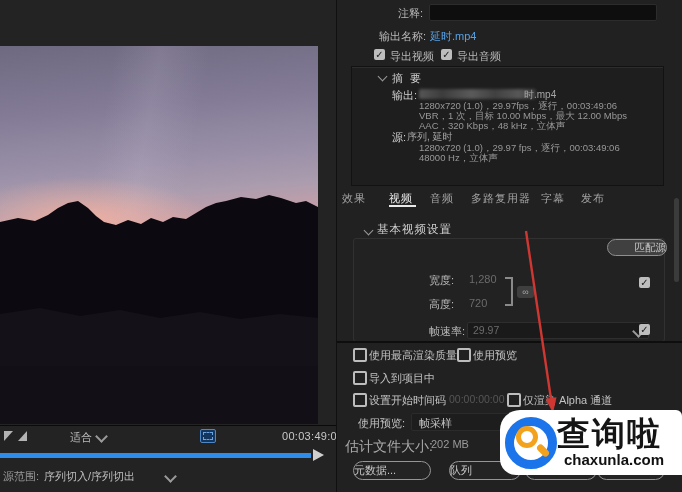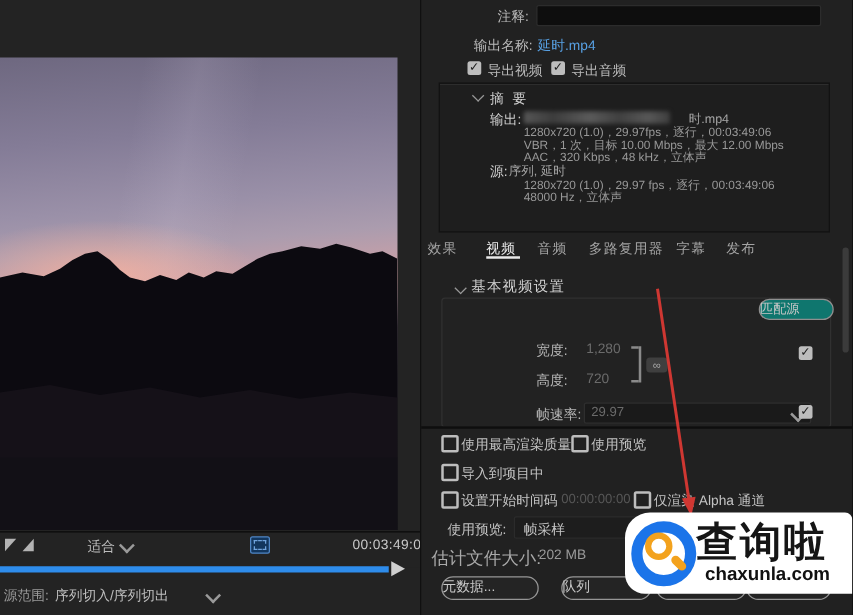--- a/index.html
+++ b/index.html
@@ -47,34 +47,34 @@
   
   .summary-box{left:14px;top:66px;width:311px;height:118px;background:#1e1e1e;
      border:1px solid #121212;box-shadow:inset 0 1px 0 #2d2d2d;}
   .tw{width:6px;height:6px;border-right:1.5px solid #9a9a9a;border-bottom:1.5px solid #9a9a9a;transform:rotate(45deg);}
   .sum-tw{left:27px;top:6px;}
   .sum-title{left:40px;top:4px;font-size:11px;color:#cfcfcf;letter-spacing:2px;}
   .out-label{left:40px;top:21px;font-size:11px;color:#cfcfcf;}
   .blur-path{left:67px;top:22px;width:117px;height:10px;border-radius:2px;
      background:linear-gradient(90deg,#565656,#3c3c3c 20%,#5a5a5a 45%,#404040 65%,#575757 85%,#3e3e3e);
      filter:blur(1.6px);}
-  .out-suffix{left:199px;top:21px;font-size:10px;color:#a5a5a5;}
+  .out-suffix{left:172px;top:21px;font-size:10px;color:#a5a5a5;}
   .det{font-size:9.5px;color:#989898;left:67px;white-space:nowrap;}
   .src-label{left:40px;top:63px;font-size:11px;color:#cfcfcf;}
   .src-value{left:55px;top:63px;font-size:10px;color:#a5a5a5;}
   
   .tab{top:191px;font-size:11px;color:#a3a3a3;letter-spacing:1px;}
   .tab.active{color:#ececec;}
   .tab-underline{left:52px;top:205px;width:27px;height:2px;background:#e9e9e9;}
   
   .sec-tw{left:28px;top:227px;}
   .sec-title{left:40px;top:222px;font-size:11.5px;color:#d2d2d2;letter-spacing:1px;}
   .group-box{left:16px;top:238px;width:310px;height:102px;border:1px solid #313131;border-radius:3px;background:#222;}
   .match-btn{left:253px;top:0px;width:58px;height:15px;border:1px solid #8f8f8f;border-radius:9px;
-     font-size:10.5px;color:#c6c6c6;text-align:left;line-height:15px;background:#0f766e;}
+     font-size:10.5px;color:#c6c6c6;text-align:right;line-height:15px;background:#404040;}
   .w-label{left:75px;top:34px;} .w-value{left:115px;top:34px;font-size:11px;}
   .h-label{left:75px;top:58px;} .h-value{left:115px;top:58px;font-size:11px;}
   .bracket{left:150px;top:38px;width:7px;height:29px;border-right:2px solid #8a8a8a;}
   .bracket:before,.bracket:after{content:"";position:absolute;right:0;width:6px;height:2px;background:#8a8a8a;}
   .bracket:before{top:0;} .bracket:after{bottom:0;}
   .link-icon{left:163px;top:47px;width:17px;height:12px;background:#3f3f3f;border-radius:3px;
      color:#a5a5a5;font-size:9px;line-height:12px;text-align:center;}
   .cb-r1{left:285px;top:38px;} .cb-r2{left:285px;top:85px;}
   .fr-label{left:75px;top:85px;}
   .fr-field{left:113px;top:83px;width:180px;height:15px;background:#1a1a1a;border:1px solid #2e2e2e;border-radius:2px;}

